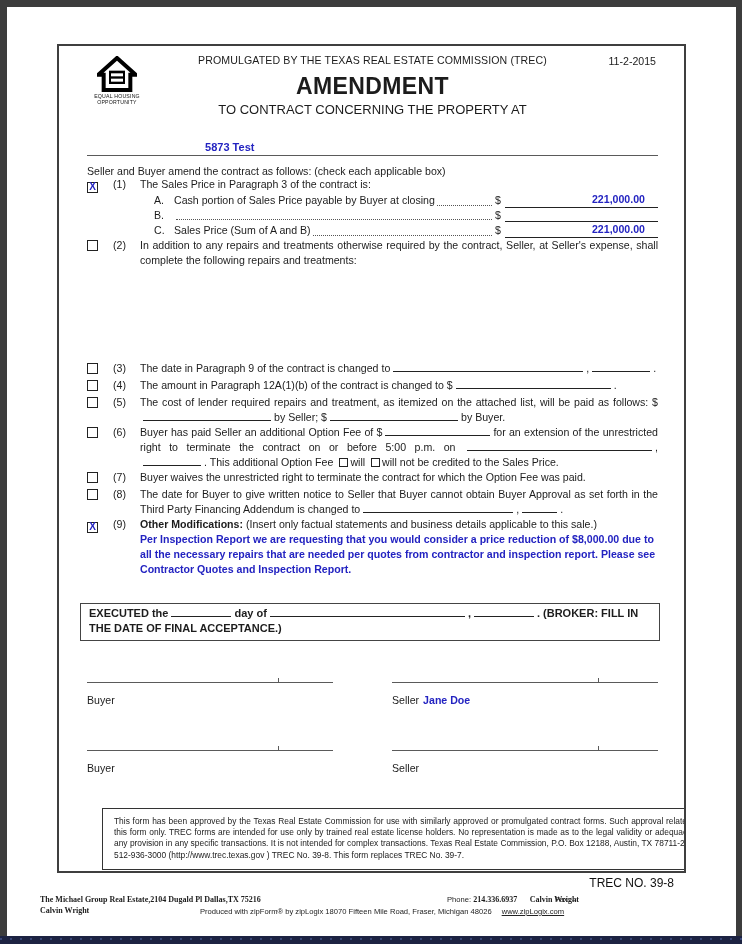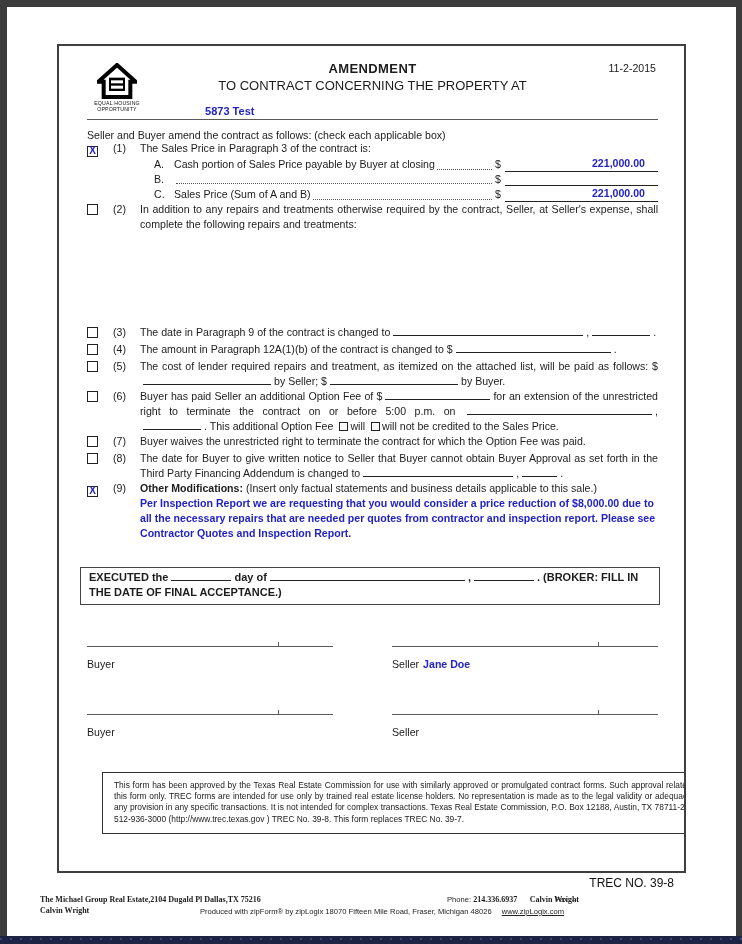--- a/index.html
+++ b/index.html
@@ -11,23 +11,23 @@
     background-image:repeating-linear-gradient(90deg,rgba(110,140,220,.35) 0 2px,transparent 2px 10px);
     background-size:100% 2px;background-repeat:no-repeat;background-position:0 2px;background-color:#1d2342;}
   .formbox{position:absolute;top:37px;left:50px;width:629px;height:829px;border:2px solid #3f3f3f;
     padding:8px 26px 0 28px;overflow:hidden;}
   
   .hdr{position:relative;text-align:center;}
   .promulgated{font-size:10.6px;letter-spacing:.1px;}
   .hdr-date{position:absolute;top:1px;right:2px;font-size:10.6px;}
   .logo{position:absolute;top:2px;left:4px;width:52px;text-align:center;}
   .logo-cap{font-size:5.2px;line-height:6px;letter-spacing:.2px;color:#111;}
-  .title{font-size:13px;font-weight:700;letter-spacing:.4px;margin-top:7px;}
+  .title{font-size:23px;font-weight:700;letter-spacing:.4px;margin-top:7px;}
   .subtitle{font-size:13px;margin-top:2px;}
-  .addr{display:flex;margin-top:12px;border-bottom:1.7px solid var(--grayline);}
+  .addr{display:flex;margin-top:24px;border-bottom:1.7px solid var(--grayline);}
   .addr-cell{width:50%;text-align:center;font-size:11px;font-weight:700;color:var(--blue);padding-bottom:2px;}
   .addr-cap{text-align:center;font-size:10px;margin-top:1px;}
   
   .intro{font-size:10.6px;margin-top:9px;}
   .row{display:flex;align-items:flex-start;font-size:10.6px;line-height:15px;}
   .cbcol{width:26px;flex:0 0 26px;padding-top:2px;}
   .numcol{width:27px;flex:0 0 27px;}
   .textcol{flex:1;text-align:justify;}
   .cb{width:11px;height:11px;border:1.6px solid #222;background:#fff;display:inline-block;}
   .cbx{display:block;font-size:10px;font-weight:700;color:var(--blue);line-height:8px;text-align:center;}
@@ -83,20 +83,21 @@
         <div class="logo">
           <svg class="houseicon" width="40" height="36" viewBox="0 0 60 52">
             <polygon points="30,2 58,27 50,27 50,50 10,50 10,27 2,27" fill="#ffffff" stroke="#000000" stroke-width="6" stroke-linejoin="miter"></polygon>
             <rect x="18" y="21" width="24" height="20" fill="#000000"></rect>
             <rect x="21" y="25" width="18" height="4.5" fill="#ffffff"></rect>
             <rect x="21" y="33" width="18" height="4.5" fill="#ffffff"></rect>
           </svg>
           <div class="logo-cap">EQUAL HOUSING</div>
           <div class="logo-cap">OPPORTUNITY</div>
         </div>
+        <div class="promulgated">PROMULGATED BY THE TEXAS REAL ESTATE COMMISSION (TREC)</div>
         <div class="hdr-date">11-2-2015</div>
         <div class="title">AMENDMENT</div>
         <div class="subtitle">TO CONTRACT CONCERNING THE PROPERTY AT</div>
       </div>
 
       <div class="addr">
         <div class="addr-cell">5873 Test</div>
       </div>
 
       <div class="intro">Seller and Buyer amend the contract as follows: (check each applicable box)</div>

